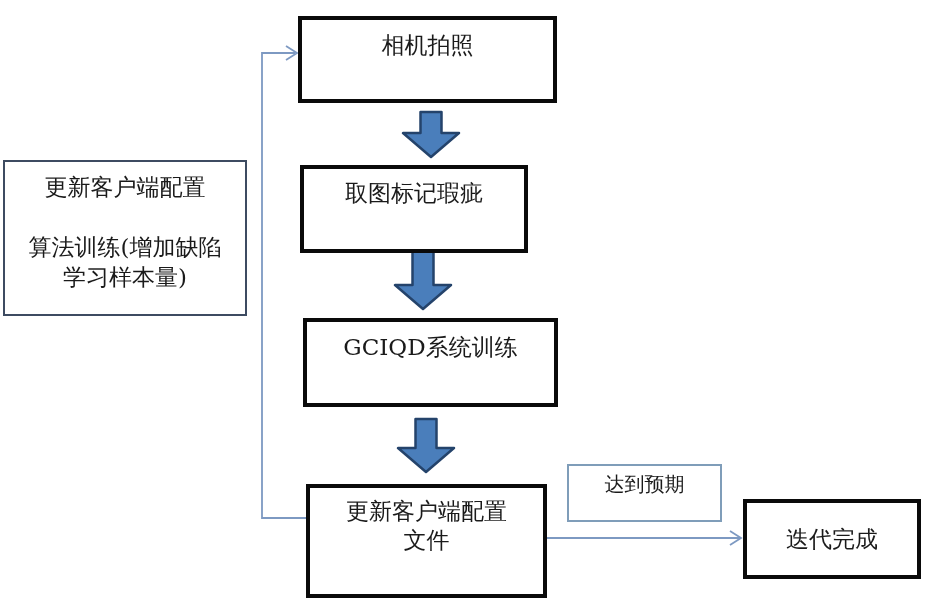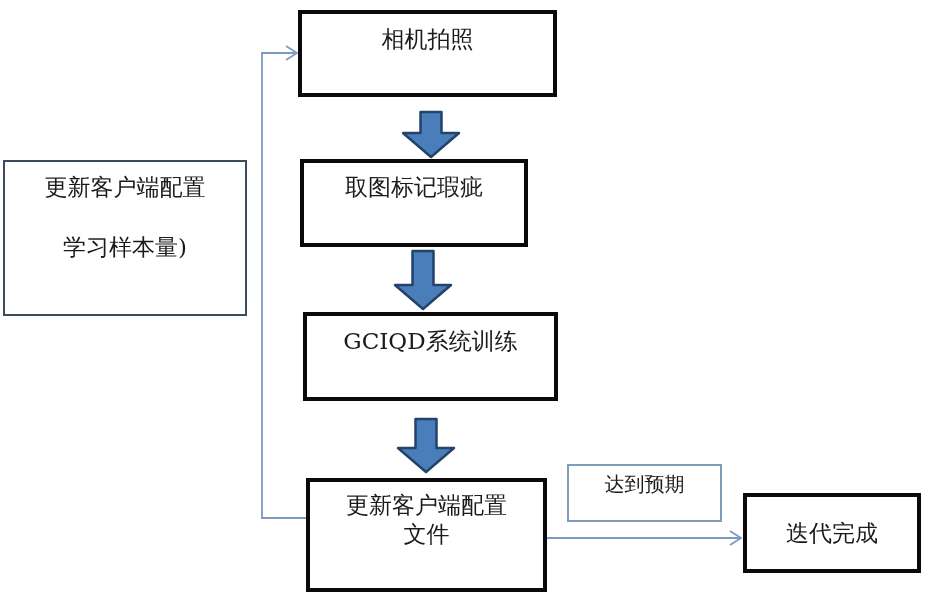--- a/index.html
+++ b/index.html
@@ -5,21 +5,21 @@
   html,body{margin:0;padding:0;}
   body{
     width:935px;height:599px;position:relative;background:#ffffff;overflow:hidden;
     font-family:"DejaVu Serif","Liberation Serif",serif;color:#1a1a1a;
   }
   #connector-layer{position:absolute;left:0;top:0;width:935px;height:599px;z-index:1;}
   .node{
     position:absolute;box-sizing:border-box;background:#ffffff;z-index:2;
     text-align:center;font-size:23px;line-height:28px;
   }
-  .step{border:4px solid #0a0a0a;}
+  .step{border:4px solid #0a0a0a;margin-top:6px;}
   #box-camera   {left:298px;top:10px; width:259px;height:87px; padding-top:11px;}
   #box-mark     {left:300px;top:159px;width:228px;height:88px; padding-top:10px;}
   #box-gciqd    {left:303px;top:312px;width:255px;height:89px; padding-top:11px;}
   #box-update   {left:306px;top:478px;width:241px;height:114px;padding-top:9px;line-height:29px;}
   #box-end      {left:743px;top:493px;width:178px;height:80px; padding-top:22px;}
   #box-note{
     left:3px;top:160px;width:244px;height:156px;
     border:2px solid #3d4b61;padding-top:10px;line-height:30px;
   }
   #box-note .gap{height:30px;}
@@ -44,20 +44,21 @@
   <g stroke-width="2.5" stroke-linejoin="round" fill="#4a7ebb" stroke="#24436b">
     <polygon points="420.5,112 441.5,112 441.5,133 459,133 431,157 403,133 420.5,133"></polygon>
     <polygon points="412.5,251 433.5,251 433.5,285 451,285 423,309 395,285 412.5,285"></polygon>
     <polygon points="415.5,419 436.5,419 436.5,448 454,448 426,472 398,448 415.5,448"></polygon>
   </g>
 </svg>
 
 <div class="node" id="box-note">
   <div>更新客户端配置</div>
   <div class="gap"></div>
+  <div>算法训练(增加缺陷</div>
   <div>学习样本量)</div>
 </div>
 
 <div class="node step" id="box-camera">
   <span>相机拍照</span>
 </div>
 
 <div class="node step" id="box-mark">
   <span>取图标记瑕疵</span>
 </div>

